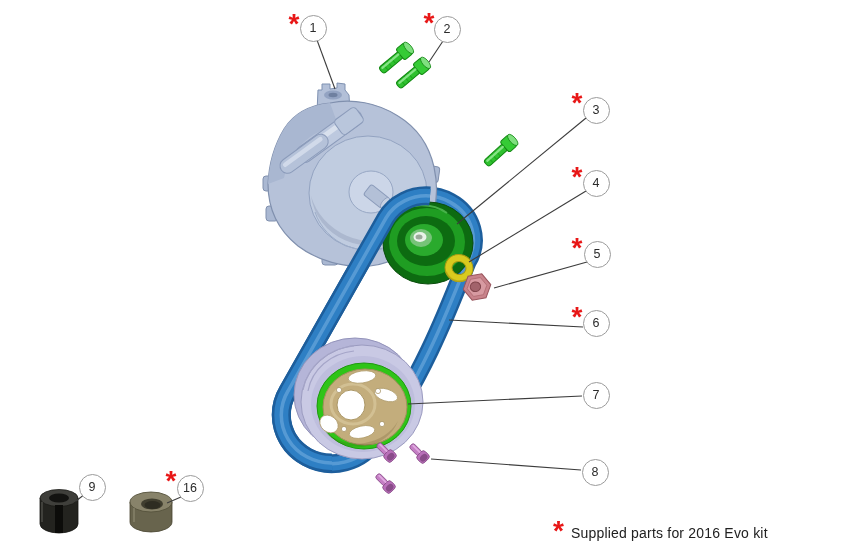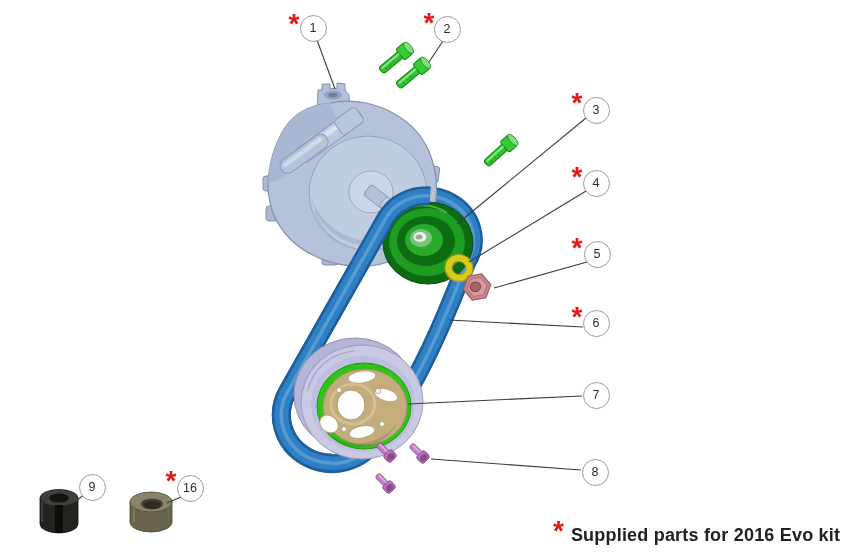--- a/index.html
+++ b/index.html
@@ -18,21 +18,21 @@
     position:absolute;width:18px;text-align:center;color:#e81717;
     font-size:28px;font-weight:bold;line-height:22px;z-index:4;
   }
   .legend{
     position:absolute;left:553px;top:518px;display:flex;gap:7px;z-index:3;
   }
   .legend .ast-inline{
     color:#e81717;font-size:28px;font-weight:bold;line-height:26px;
   }
   .legend .legend-text{
-    font-size:18px;color:#212121;padding-top:7px;letter-spacing:0.2px;font-weight:bold;
+    font-size:14px;color:#212121;padding-top:7px;letter-spacing:0.2px;
   }
 </style>
 </head>
 <body>
 
 <div class="stage">
 
   <svg class="art" width="850" height="560" viewBox="0 0 850 560">
 
     <g fill="none">

